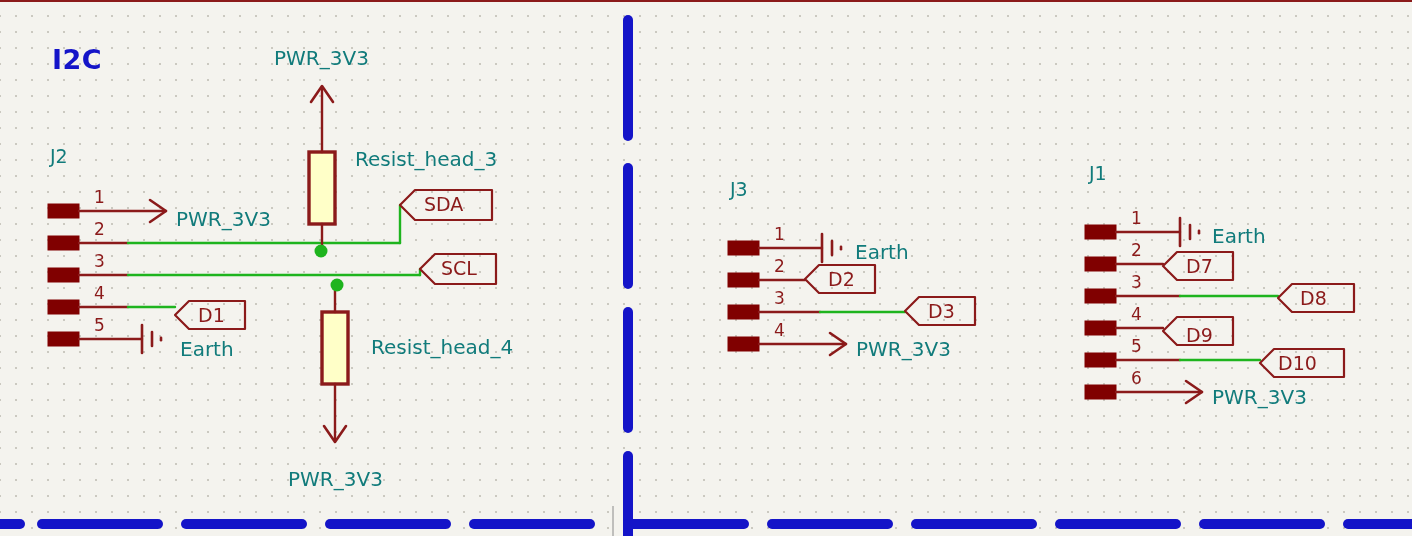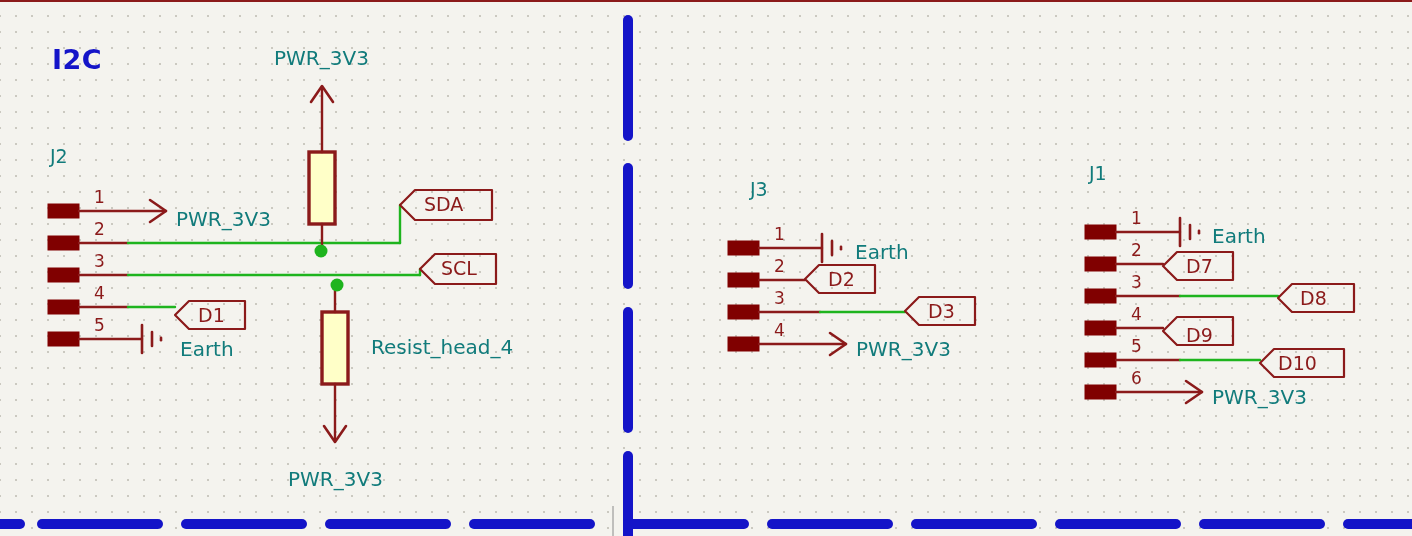--- a/index.html
+++ b/index.html
@@ -169,23 +169,24 @@
       <polygon points="905,311 919,297 975,297 975,325 919,325" fill="none" stroke="#8b1a1a" stroke-width="2.2" stroke-linejoin="round"></polygon>
       <polygon points="1163,266 1177,252 1233,252 1233,280 1177,280" fill="none" stroke="#8b1a1a" stroke-width="2.2" stroke-linejoin="round"></polygon>
       <polygon points="1278,298 1292,284 1354,284 1354,312 1292,312" fill="none" stroke="#8b1a1a" stroke-width="2.2" stroke-linejoin="round"></polygon>
       <polygon points="1163,331 1177,317 1233,317 1233,345 1177,345" fill="none" stroke="#8b1a1a" stroke-width="2.2" stroke-linejoin="round"></polygon>
       <polygon points="1260,363 1274,349 1344,349 1344,377 1274,377" fill="none" stroke="#8b1a1a" stroke-width="2.2" stroke-linejoin="round"></polygon>
     </svg>
 
   <div class="sheet-title" style="left:52px; top:44px;">I2C</div>
 
   <div class="ref-label" style="left:50px; top:145px;text-align:center;">J2</div>
-  <div class="ref-label" style="left:730px; top:178px;margin-left:20px;">J3</div>
+  <div class="ref-label" style="left:730px; top:178px;">J3</div>
   <div class="ref-label" style="left:1089px; top:162px;">J1</div>
 
+  <div class="netname" style="left:355px; top:147px;">Resist_head_3</div>
   <div class="netname" style="left:371px; top:335px;">Resist_head_4</div>
 
   <div class="netname" style="left:176px; top:207px;">PWR_3V3</div>
   <div class="netname" style="left:274px; top:46px;">PWR_3V3</div>
   <div class="netname" style="left:288px; top:467px;">PWR_3V3</div>
   <div class="netname" style="left:856px; top:337px;">PWR_3V3</div>
   <div class="netname" style="left:1212px; top:385px;">PWR_3V3</div>
 
   <div class="netname" style="left:180px; top:337px;">Earth</div>
   <div class="netname" style="left:855px; top:240px;">Earth</div>

